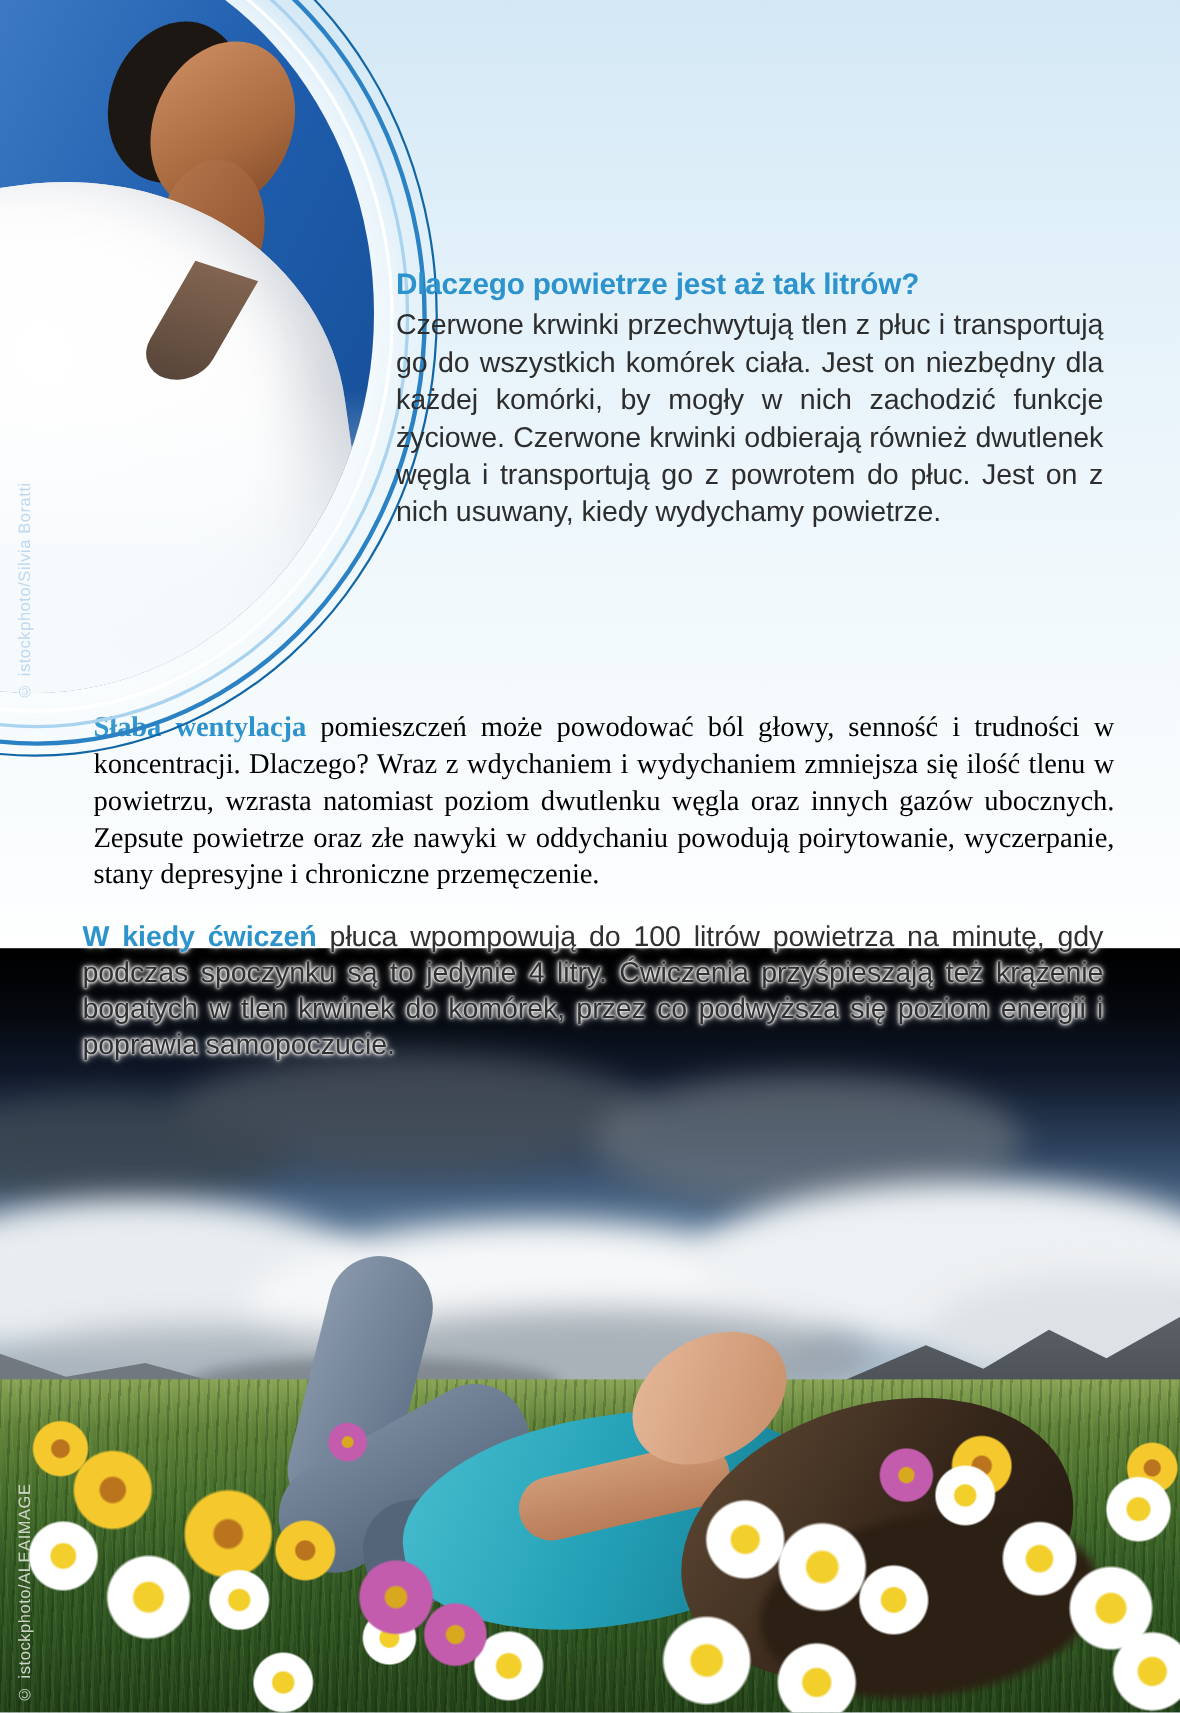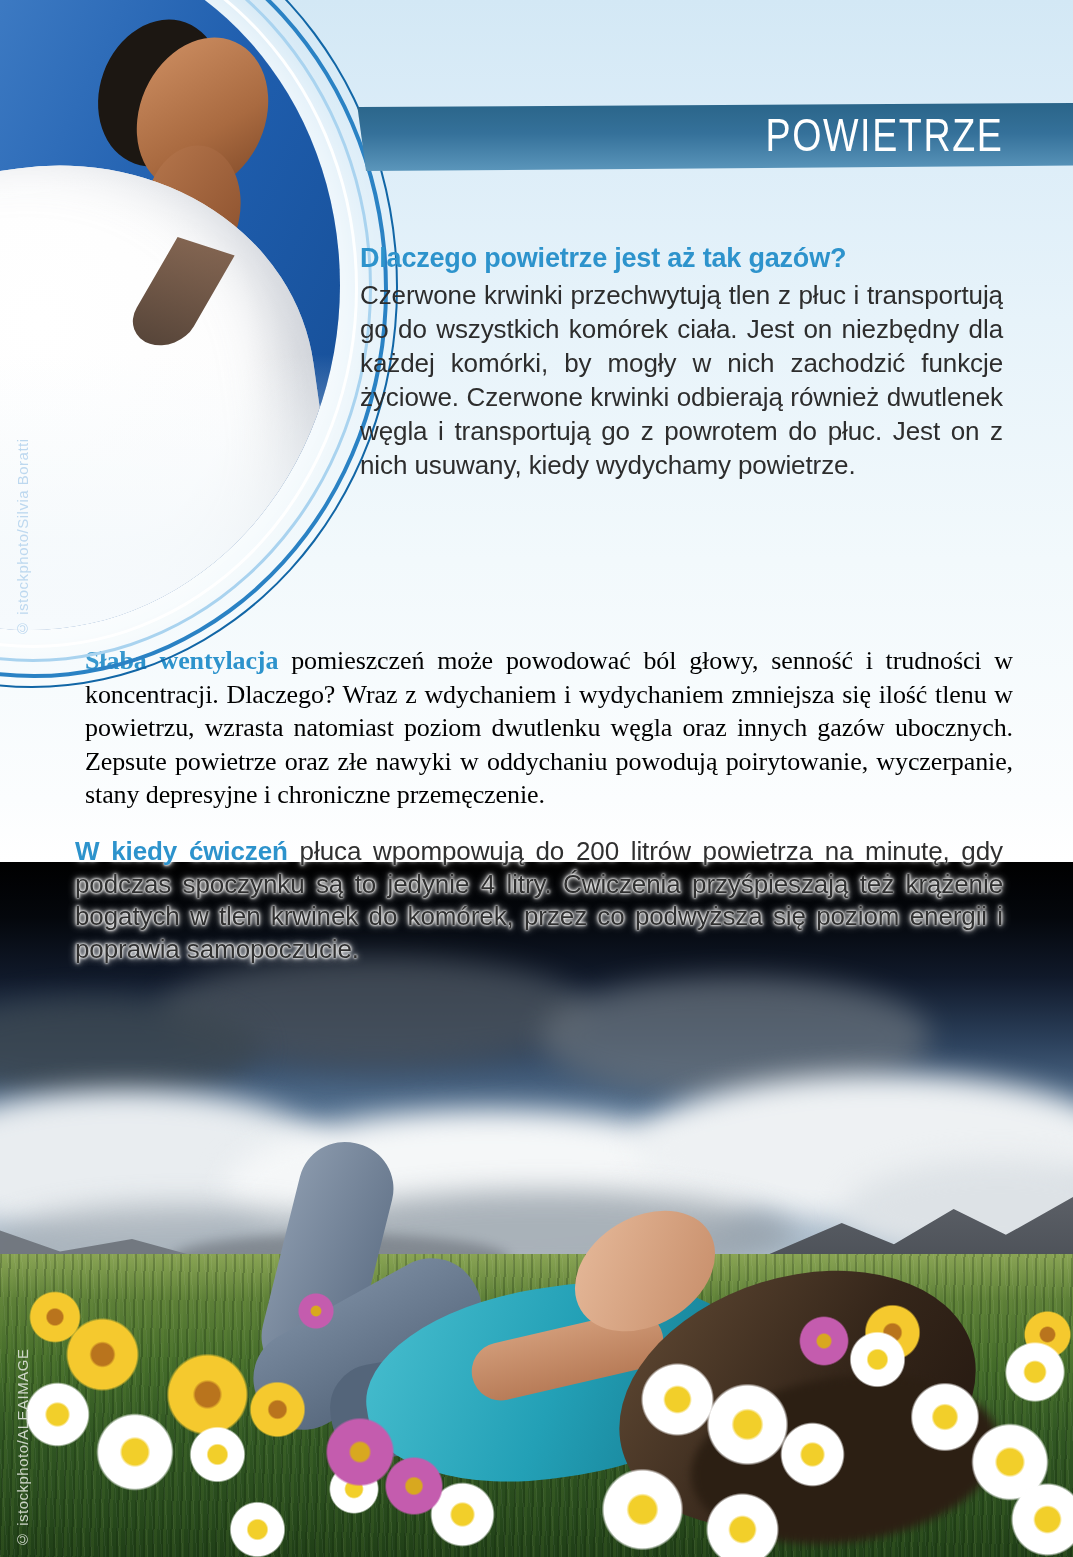--- a/index.html
+++ b/index.html
@@ -106,34 +106,31 @@
       <div class="shirt"></div>
       <div class="collar"></div>
       <div class="fade"></div>
     </div>
     <div class="ring ring1"></div>
     <div class="ring ring2"></div>
     <div class="ring ring3"></div>
     <div class="ring ring4"></div>
   </div>
 
-  <div class="banner">
-    <div class="banner-title">POWIETRZE</div>
-  </div>
 
   <div class="copy">
     <div class="oval-float"></div>
     <div class="spacer"></div>
-    <h2>Dlaczego powietrze jest aż tak gazów?</h2>
+    <h2>Dlaczego powietrze jest aż tak litrów?</h2>
     <p>Czerwone krwinki przechwytują tlen z płuc i transportują go do wszystkich komórek ciała. Jest on niezbędny dla każdej komórki, by mogły w nich zachodzić funkcje życiowe. Czerwone krwinki odbierają również dwutlenek węgla i transportują go z powrotem do płuc. Jest on z nich usuwany, kiedy wydychamy powietrze.</p>
   </div>
 
   <p class="para3"><span class="lead">Słaba wentylacja</span><span> pomieszczeń może powodować ból głowy, senność i trudności w koncentracji. Dlaczego? Wraz z wdychaniem i wydychaniem zmniejsza się ilość tlenu w powietrzu, wzrasta natomiast poziom dwutlenku węgla oraz innych gazów ubocznych. Zepsute powietrze oraz złe nawyki w oddychaniu powodują poirytowanie, wyczerpanie, stany depresyjne i chroniczne przemęczenie.</span></p>
 
-  <p class="para4"><span class="lead">W kiedy ćwiczeń</span><span> płuca wpompowują do 200 litrów powietrza na minutę, gdy podczas spoczynku są to jedynie 4 litry. Ćwiczenia przyśpieszają też krążenie bogatych w tlen krwinek do komórek, przez co podwyższa się poziom energii i poprawia samopoczucie.</span></p>
+  <p class="para4"><span class="lead">W kiedy ćwiczeń</span><span> płuca wpompowują do 100 litrów powietrza na minutę, gdy podczas spoczynku są to jedynie 4 litry. Ćwiczenia przyśpieszają też krążenie bogatych w tlen krwinek do komórek, przez co podwyższa się poziom energii i poprawia samopoczucie.</span></p>
 
   <div class="vcredit top">© istockphoto/Silvia Boratti</div>
   <div class="vcredit bottom">© istockphoto/ALEAIMAGE</div>
 
   <div class="photo">
     <div class="cloud" style="left:160px;top:95px;width:430px;height:110px;background:#49525c;opacity:.8;"></div>
     <div class="cloud" style="left:-70px;top:135px;width:330px;height:100px;background:#3c4750;opacity:.8;"></div>
     <div class="cloud" style="left:540px;top:115px;width:390px;height:120px;background:#6a737c;opacity:.7;"></div>
     <div class="cloud" style="left:-90px;top:228px;width:430px;height:150px;background:#e9edf0;"></div>
     <div class="cloud" style="left:225px;top:248px;width:530px;height:160px;background:#f5f7f8;"></div>

